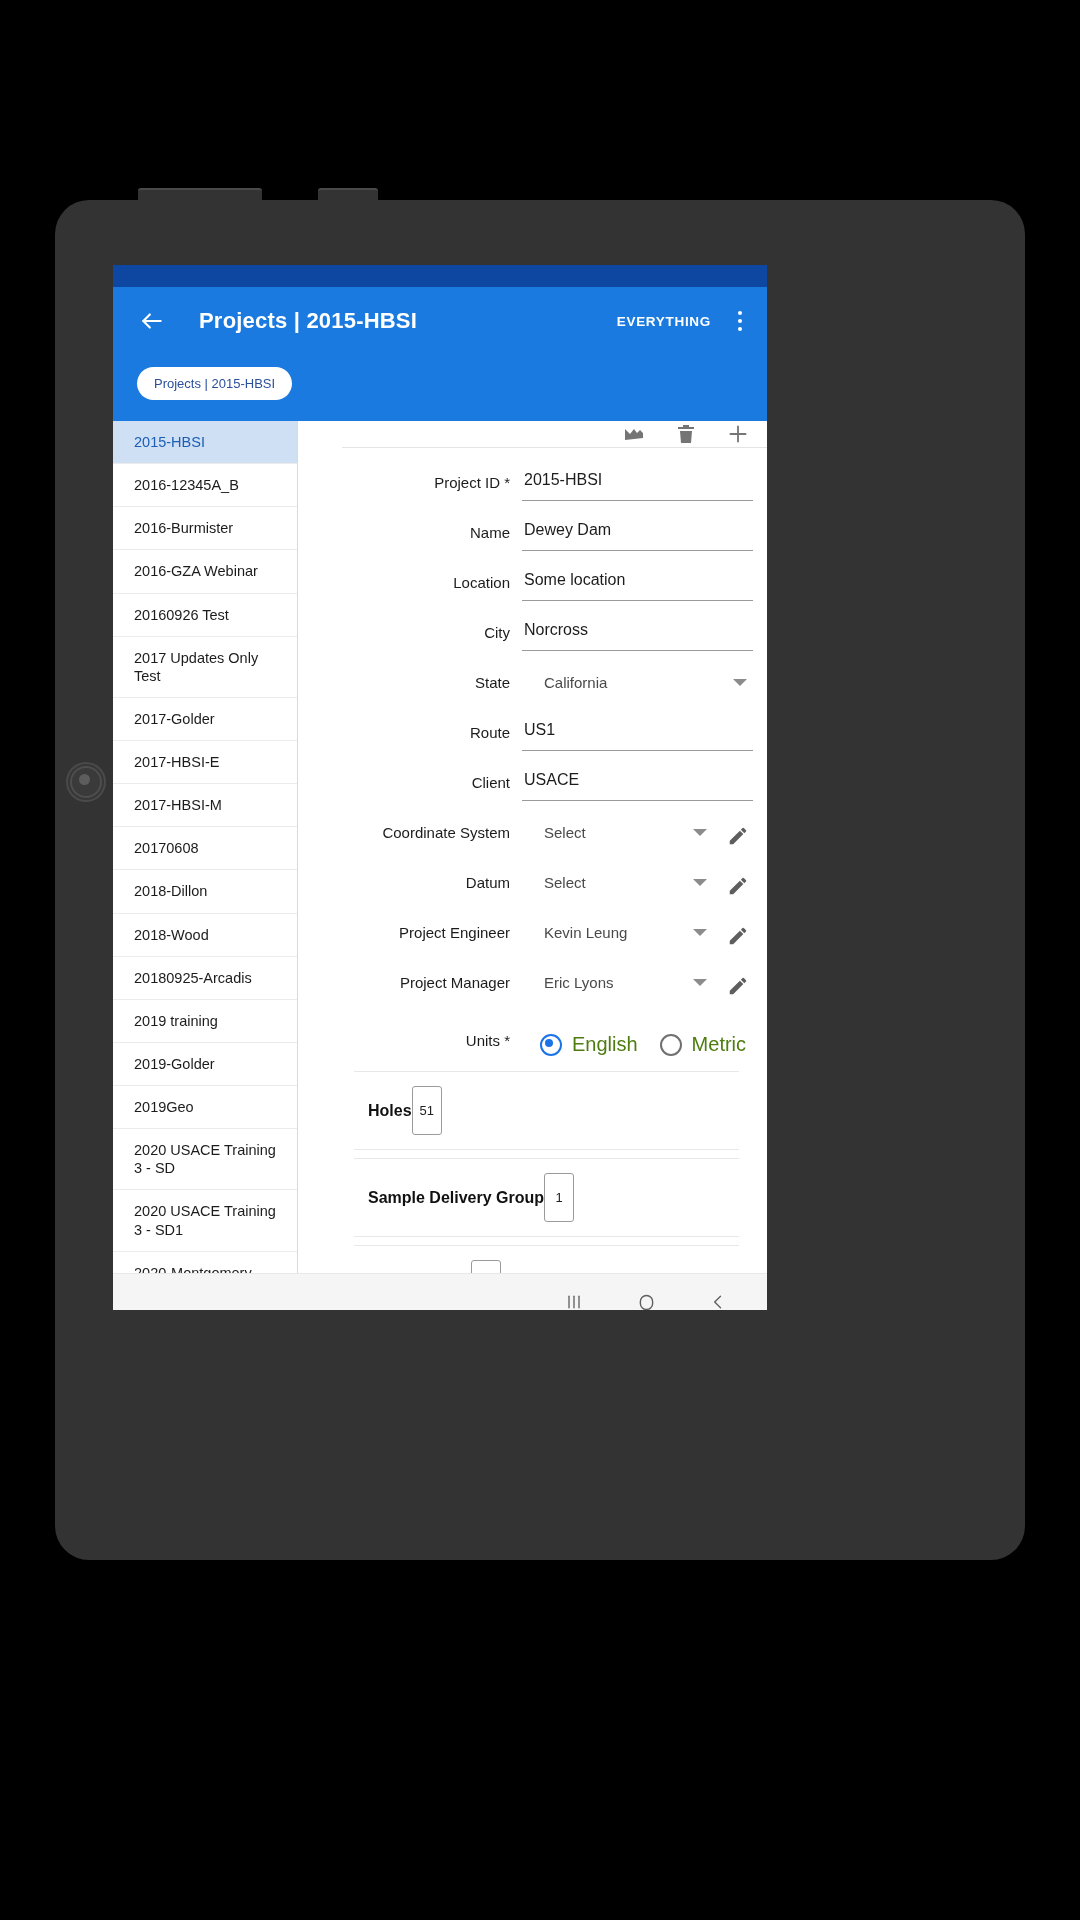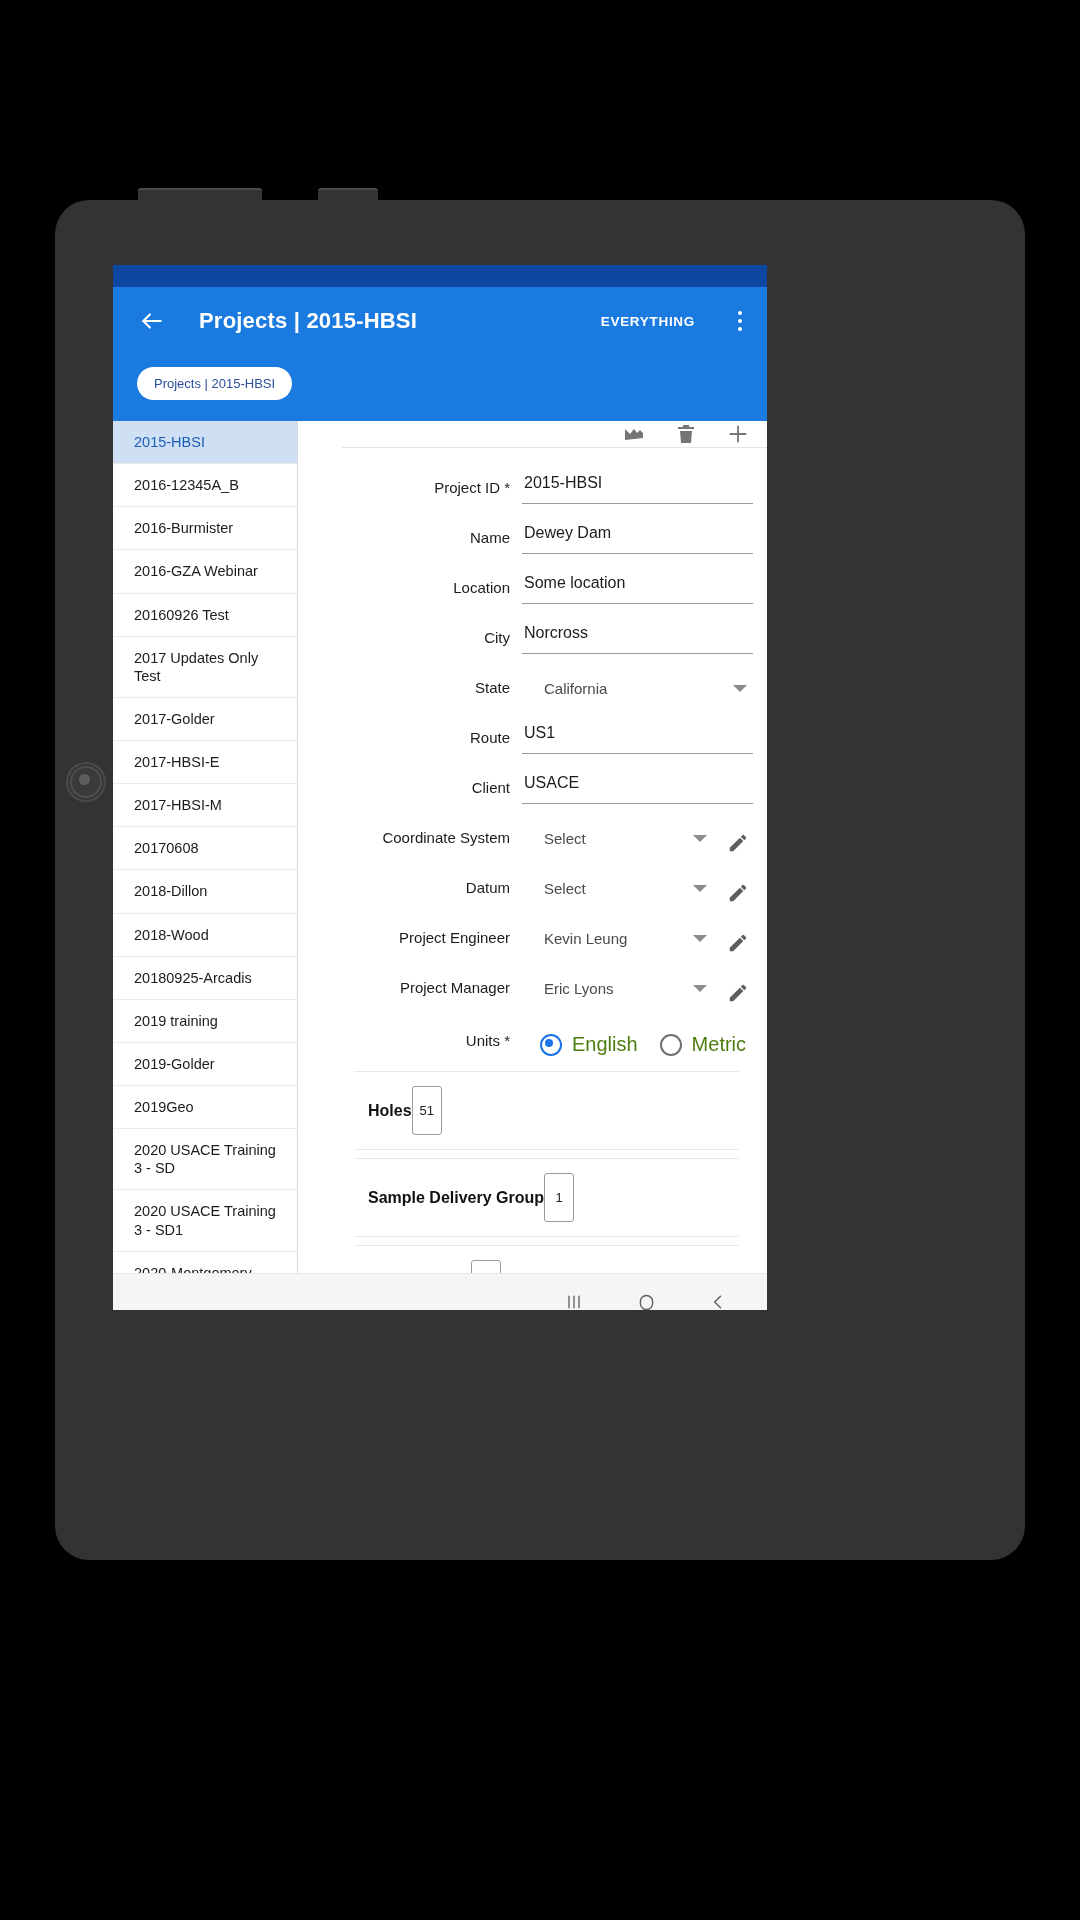--- a/index.html
+++ b/index.html
@@ -101,21 +101,21 @@
     margin-left: 30px;
     letter-spacing: 0.2px;
     white-space: nowrap;
   }
   .appbar-spacer { flex: 1 1 auto; }
   .everything-btn {
     color: #ffffff;
     font-size: 13.5px;
     font-weight: bold;
     letter-spacing: 0.7px;
-    margin-right: 32px;
+    margin-right: 16px;
     white-space: nowrap;
   }
   .overflow-dots {
     width: 26px;
     height: 34px;
     display: flex;
     flex-direction: column;
     align-items: center;
     justify-content: center;
     gap: 4px;
@@ -194,21 +194,21 @@
     align-items: center;
     justify-content: center;
     color: #757575;
   }
 
   .form-area {
     padding: 6px 14px 0 0;
   }
   .frow {
     display: flex;
-    align-items: flex-end;
+    align-items: center;
     min-height: 36px;
     margin-top: 14px;
   }
   .flabel {
     width: 168px;
     flex: 0 0 168px;
     text-align: right;
     padding-right: 12px;
     font-size: 15px;
     color: #1c1c1c;

